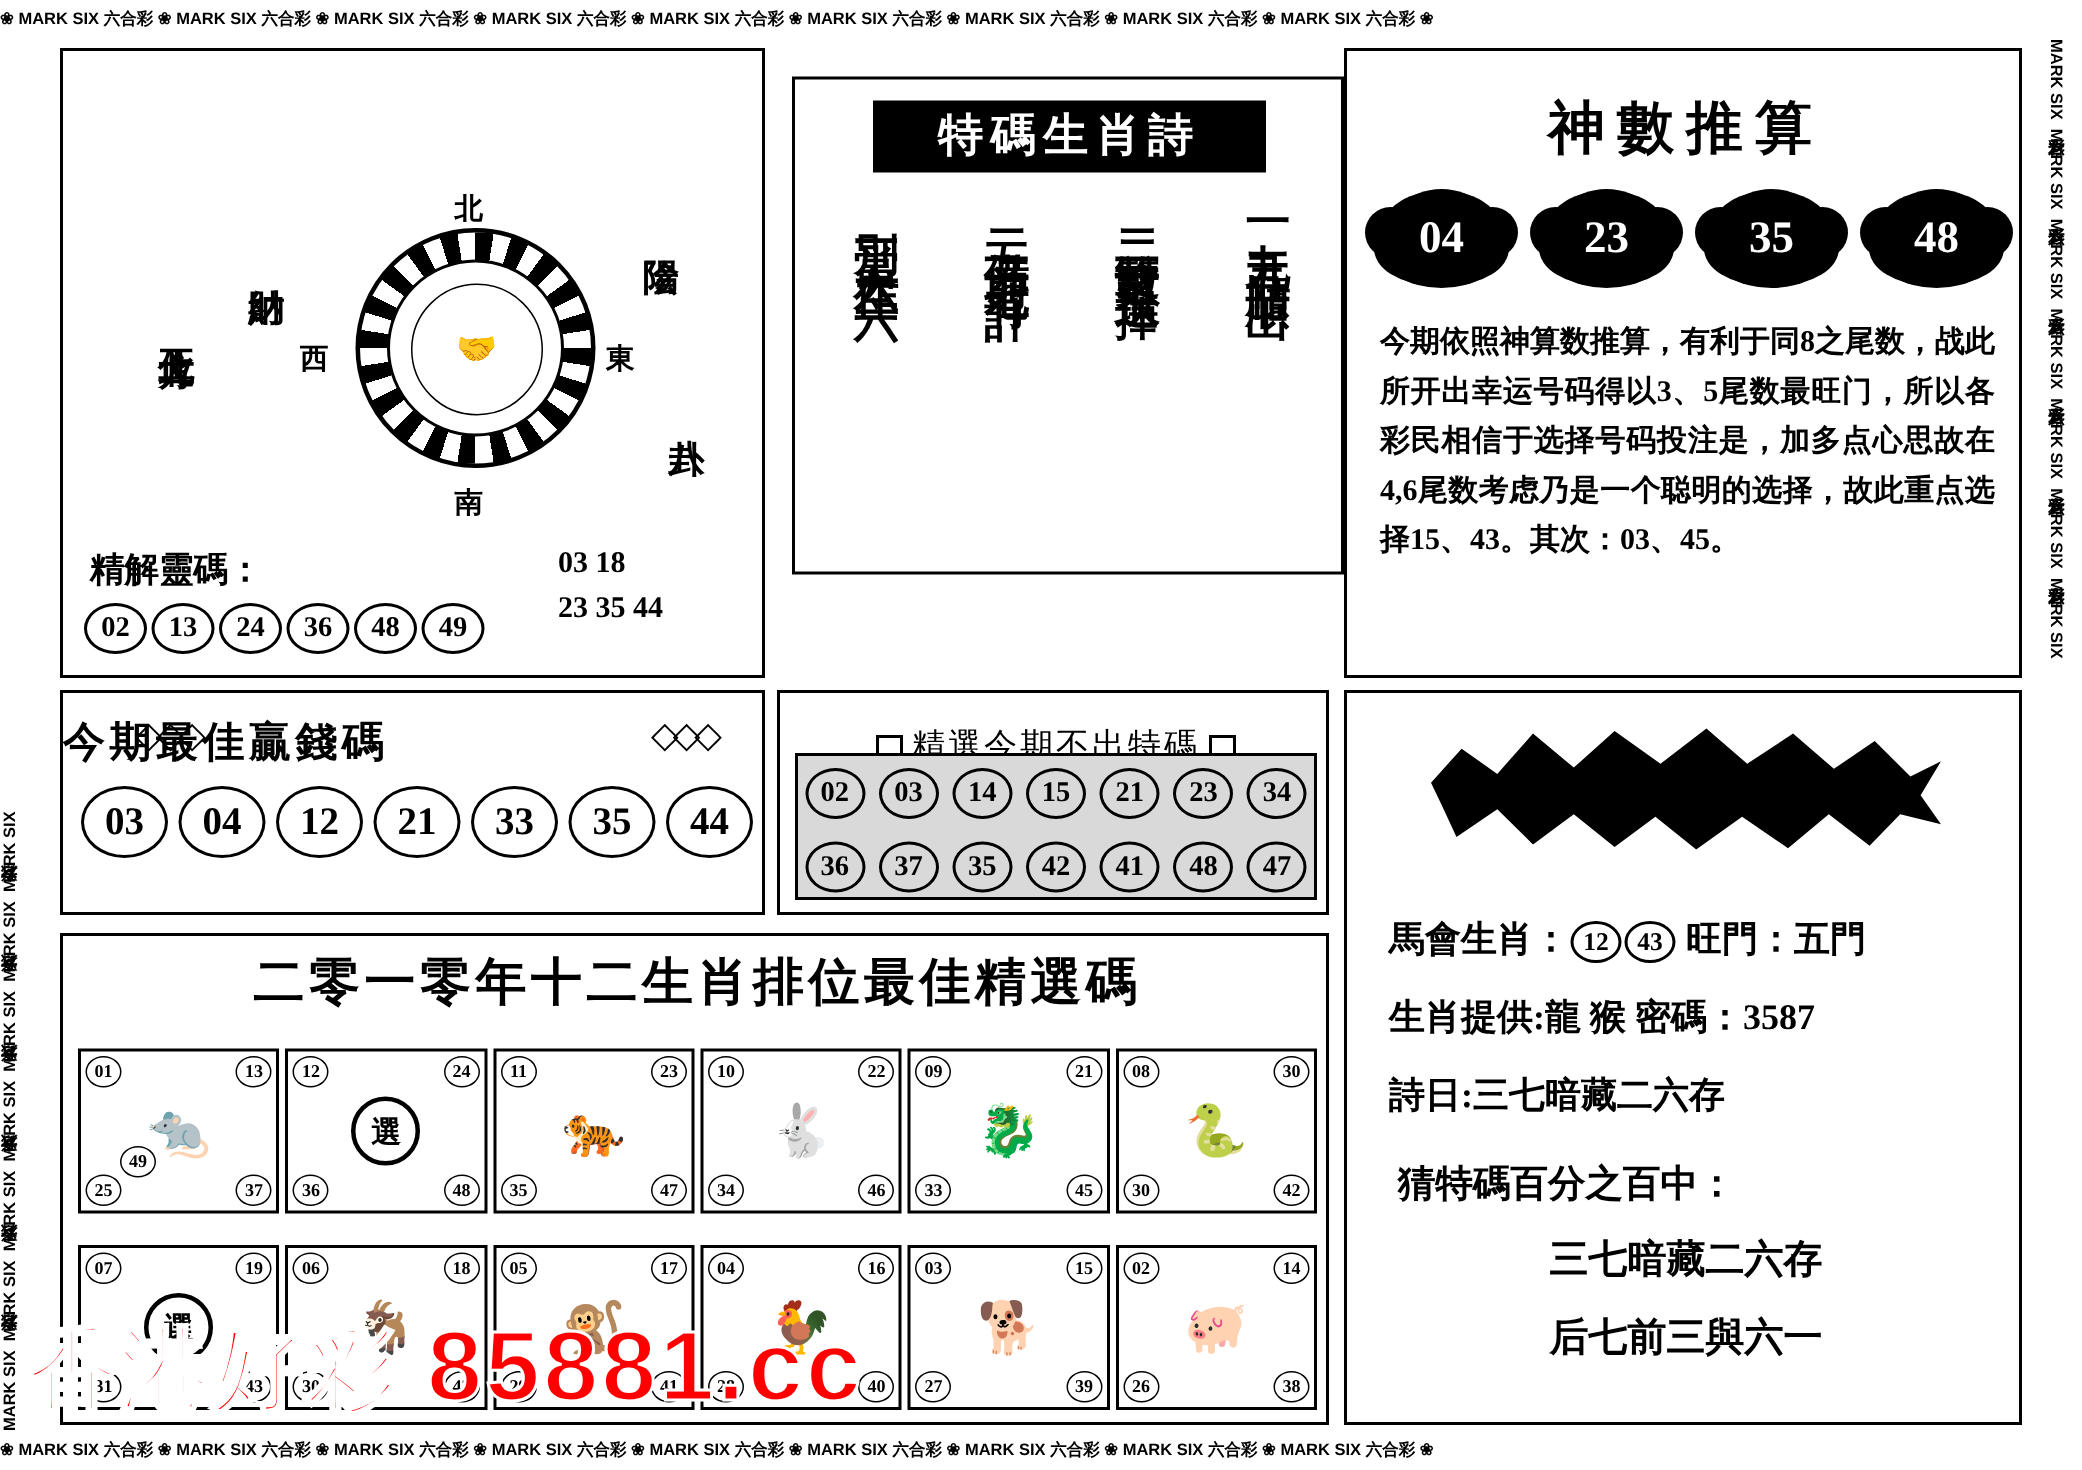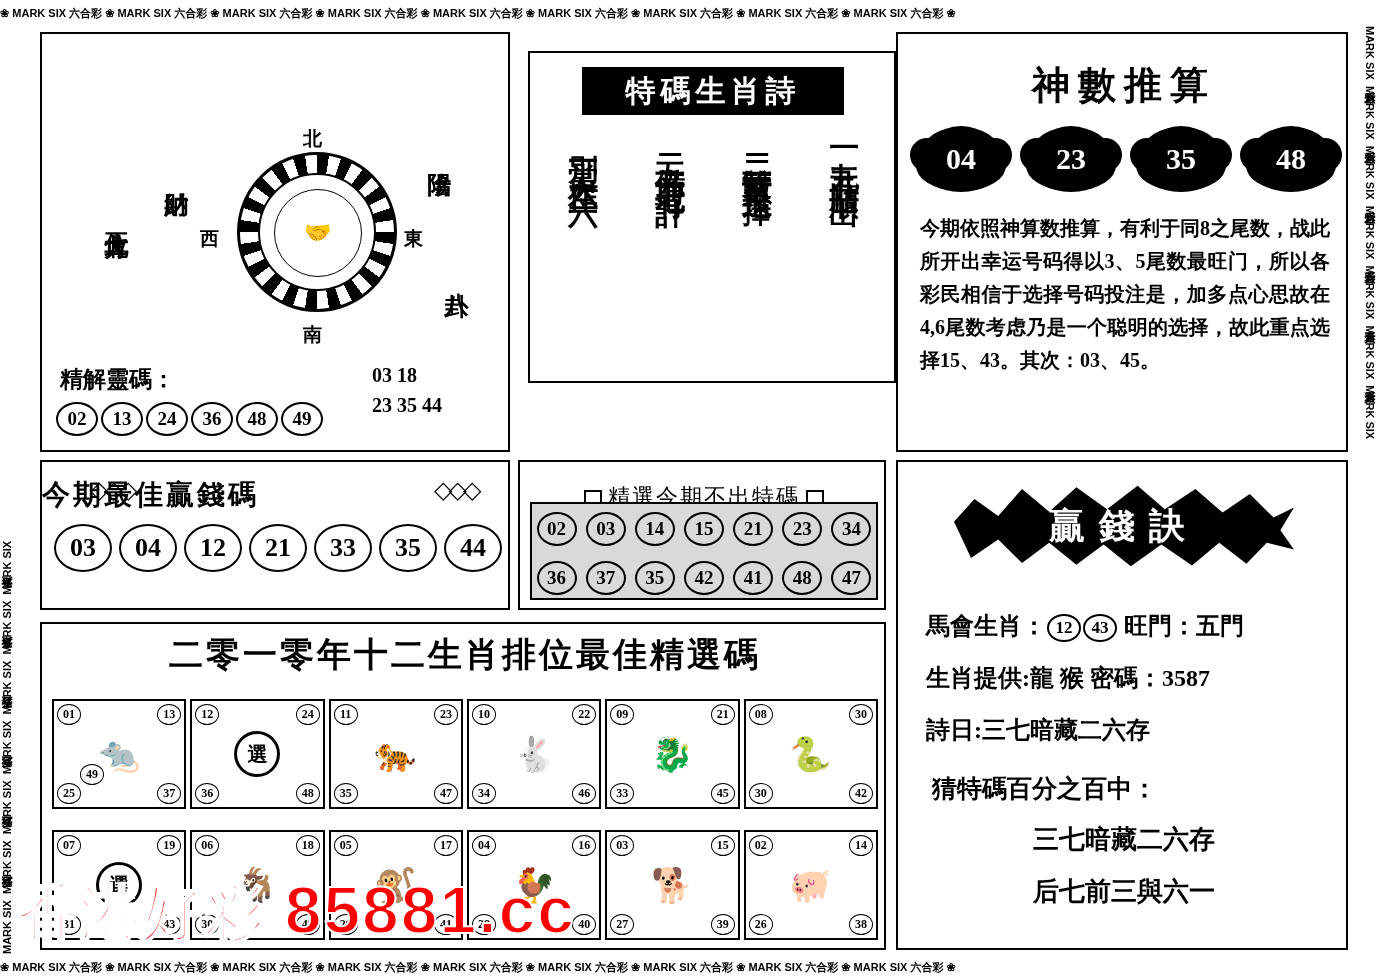--- a/index.html
+++ b/index.html
@@ -326,21 +326,20 @@
       <span class="ball">41</span>
       <span class="ball">48</span>
       <span class="ball">47</span>
     </div>
   </div>
 </div>
 
 <div class="panel" id="p6">
   <div class="star6">
     <div class="sbg"></div>
-    <div class="stxt">贏錢訣</div>
   </div>
   <div class="p6-line p6-l1">
     <span>馬會生肖：</span><span class="ball">12</span><span class="ball">43</span> <span>旺門：五門</span>
   </div>
   <div class="p6-line p6-l2">生肖提供:龍 猴  密碼：3587</div>
   <div class="p6-line p6-l3">詩日:三七暗藏二六存</div>
   <div class="p6-line p6-l4">猜特碼百分之百中：</div>
   <div class="p6-line p6-l5">三七暗藏二六存</div>
   <div class="p6-line p6-l6">后七前三與六一</div>
 </div>

